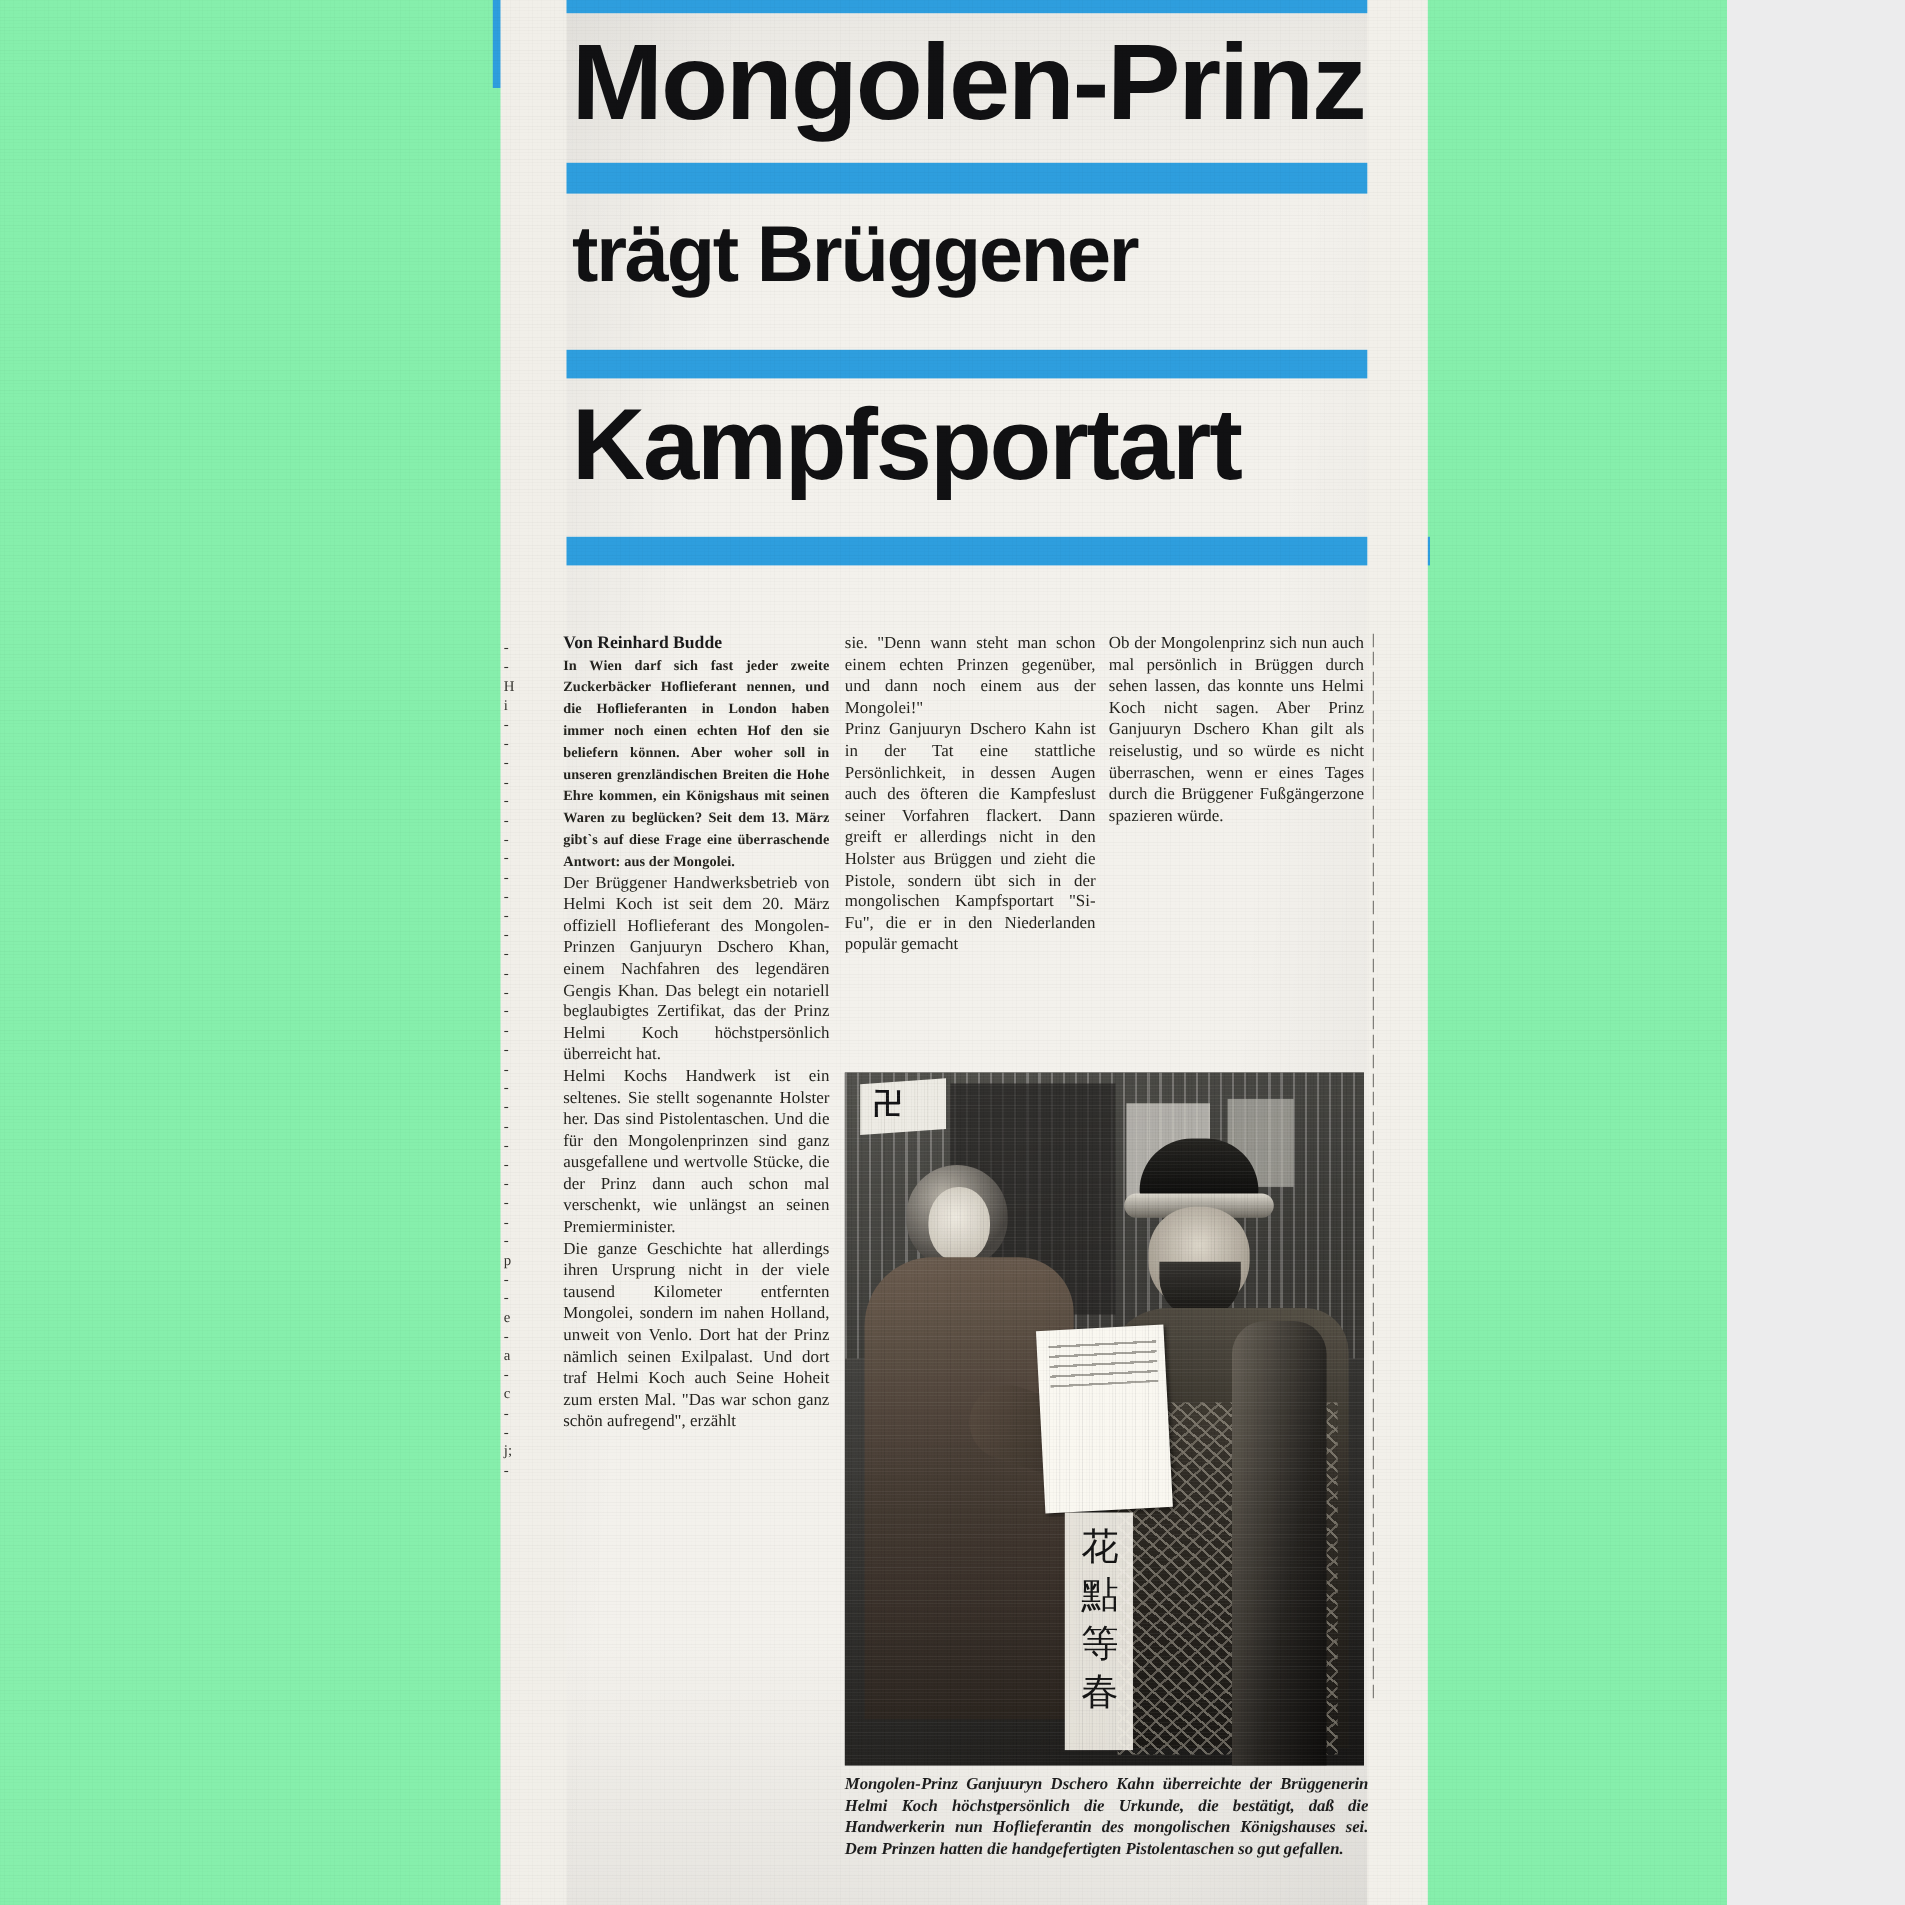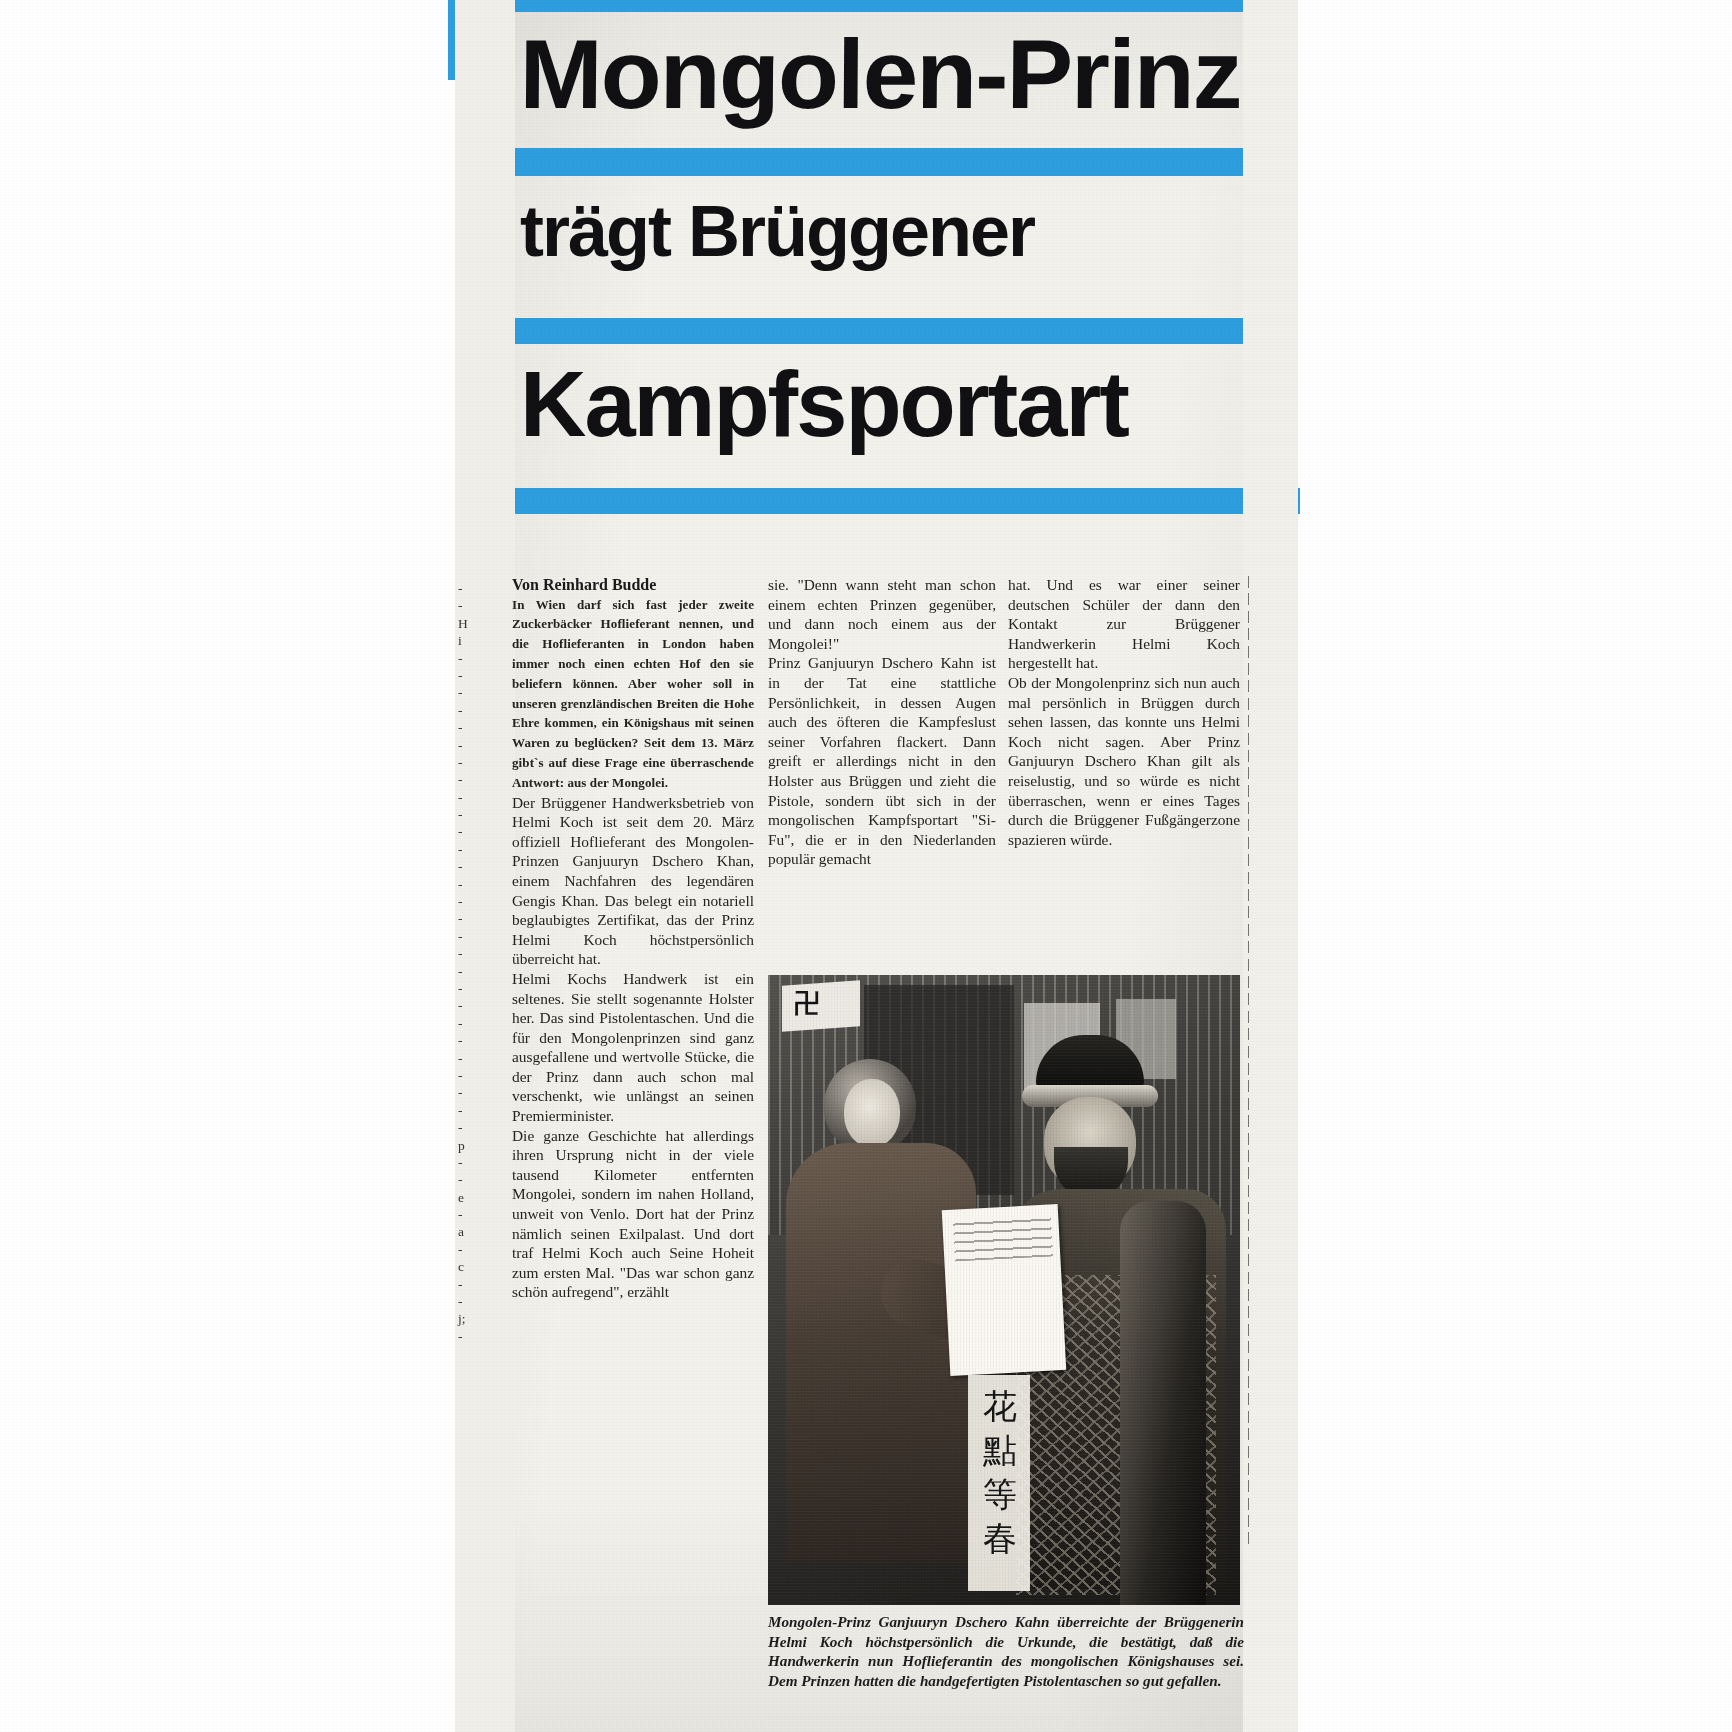--- a/index.html
+++ b/index.html
@@ -12,23 +12,23 @@
     height: 1732px;
     overflow: hidden;
     font-family: "Liberation Sans", sans-serif;
   }
 
   
   #clipping {
     position: absolute;
     left: 0;
     top: 0;
-    width: 1732px;
-    height: 1732px;
-    background: #ffffff;
+    width: 1570px;
+    height: 1732px;
+    background: #86efac;
   }
 
   
   .paper {
     position: absolute;
     left: 470px;
     top: 0px;
     width: 790px;
     height: 1732px;
     background: #f3f1ec;
@@ -319,21 +319,20 @@
     <p>Helmi Kochs Handwerk ist ein seltenes. Sie stellt sogenannte Holster her. Das sind Pistolentaschen. Und die für den Mongolenprinzen sind ganz ausgefallene und wertvolle Stücke, die der Prinz dann auch schon mal verschenkt, wie unlängst an seinen Premierminister.</p>
     <p>Die ganze Geschichte hat allerdings ihren Ursprung nicht in der viele tausend Kilometer entfernten Mongolei, sondern im nahen Holland, unweit von Venlo. Dort hat der Prinz nämlich seinen Exilpalast. Und dort traf Helmi Koch auch Seine Hoheit zum ersten Mal. "Das war schon ganz schön aufregend", erzählt</p>
   </div>
 
   <div class="col" id="col2">
     <p>sie. "Denn wann steht man schon einem echten Prinzen gegenüber, und dann noch einem aus der Mongolei!"</p>
     <p>Prinz Ganjuuryn Dschero Kahn ist in der Tat eine stattliche Persönlichkeit, in dessen Augen auch des öfteren die Kampfeslust seiner Vorfahren flackert. Dann greift er allerdings nicht in den Holster aus Brüggen und zieht die Pistole, sondern übt sich in der mongolischen Kampfsportart "Si-Fu", die er in den Niederlanden populär gemacht</p>
   </div>
 
   <div class="col" id="col3">
-    <p>hat. Und es war einer seiner deutschen Schüler der dann den Kontakt zur Brüggener Handwerkerin Helmi Koch hergestellt hat.</p>
     <p>Ob der Mongolenprinz sich nun auch mal persönlich in Brüggen durch sehen lassen, das konnte uns Helmi Koch nicht sagen. Aber Prinz Ganjuuryn Dschero Khan gilt als reiselustig, und so würde es nicht überraschen, wenn er eines Tages durch die Brüggener Fußgängerzone spazieren würde.</p>
   </div>
 
   <div class="photo">
 
     <div class="ph-layer" style="left:0;top:0;width:472px;height:630px;
                 background:linear-gradient(160deg,#6b6a66 0%,#454441 35%,#2c2b29 75%,#1d1c1b 100%);"></div>
 
     <div class="ph-layer" style="left:0;top:0;width:472px;height:260px;opacity:0.45;
                 background:repeating-linear-gradient(90deg,#9a9894 0px,#9a9894 2px,#3b3a37 2px,#3b3a37 11px),

